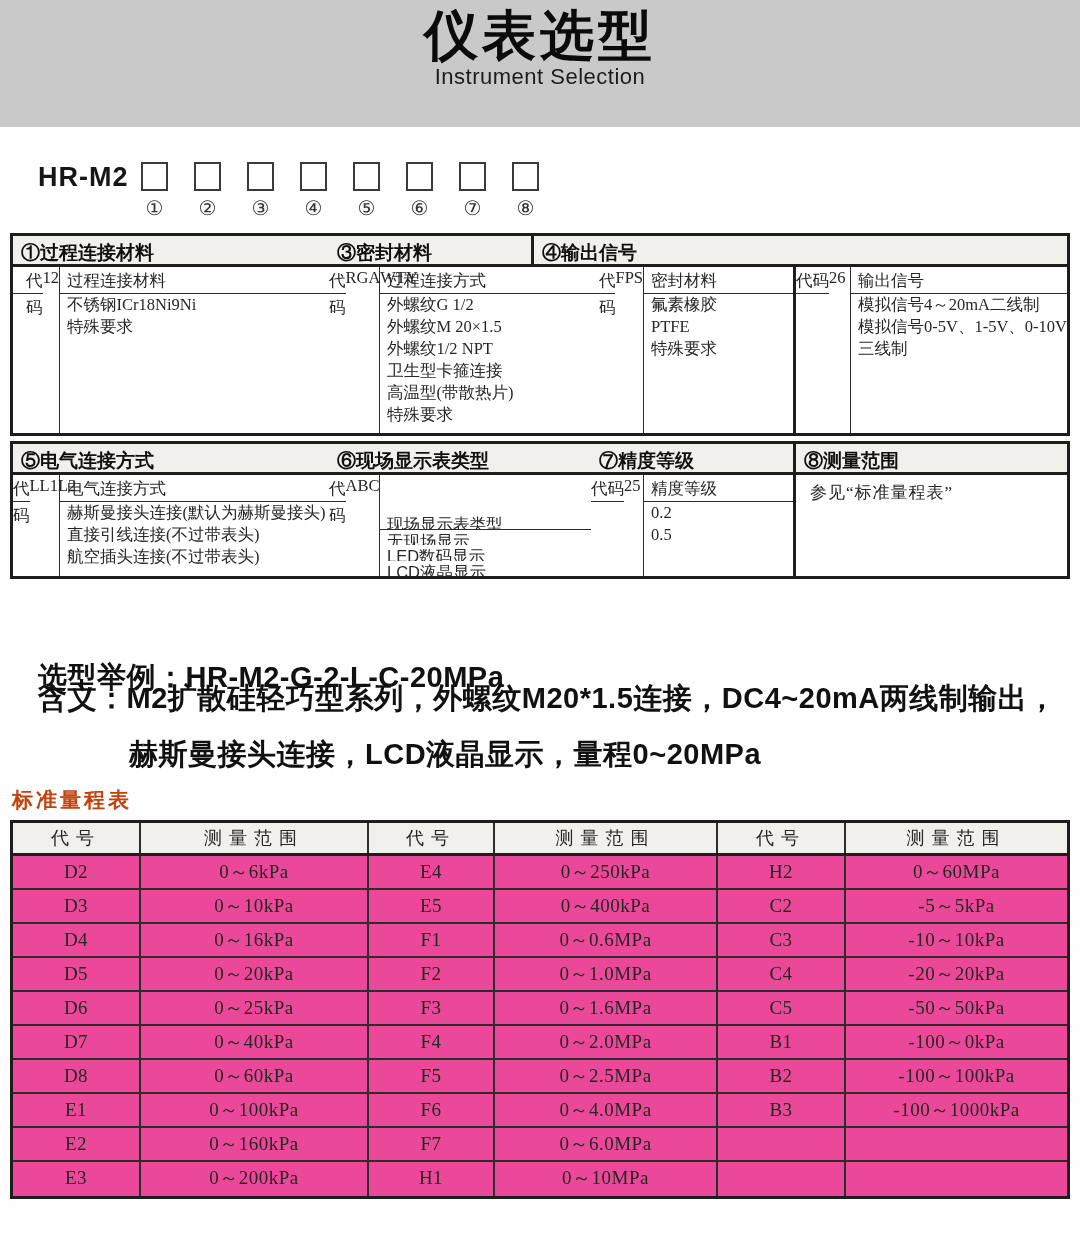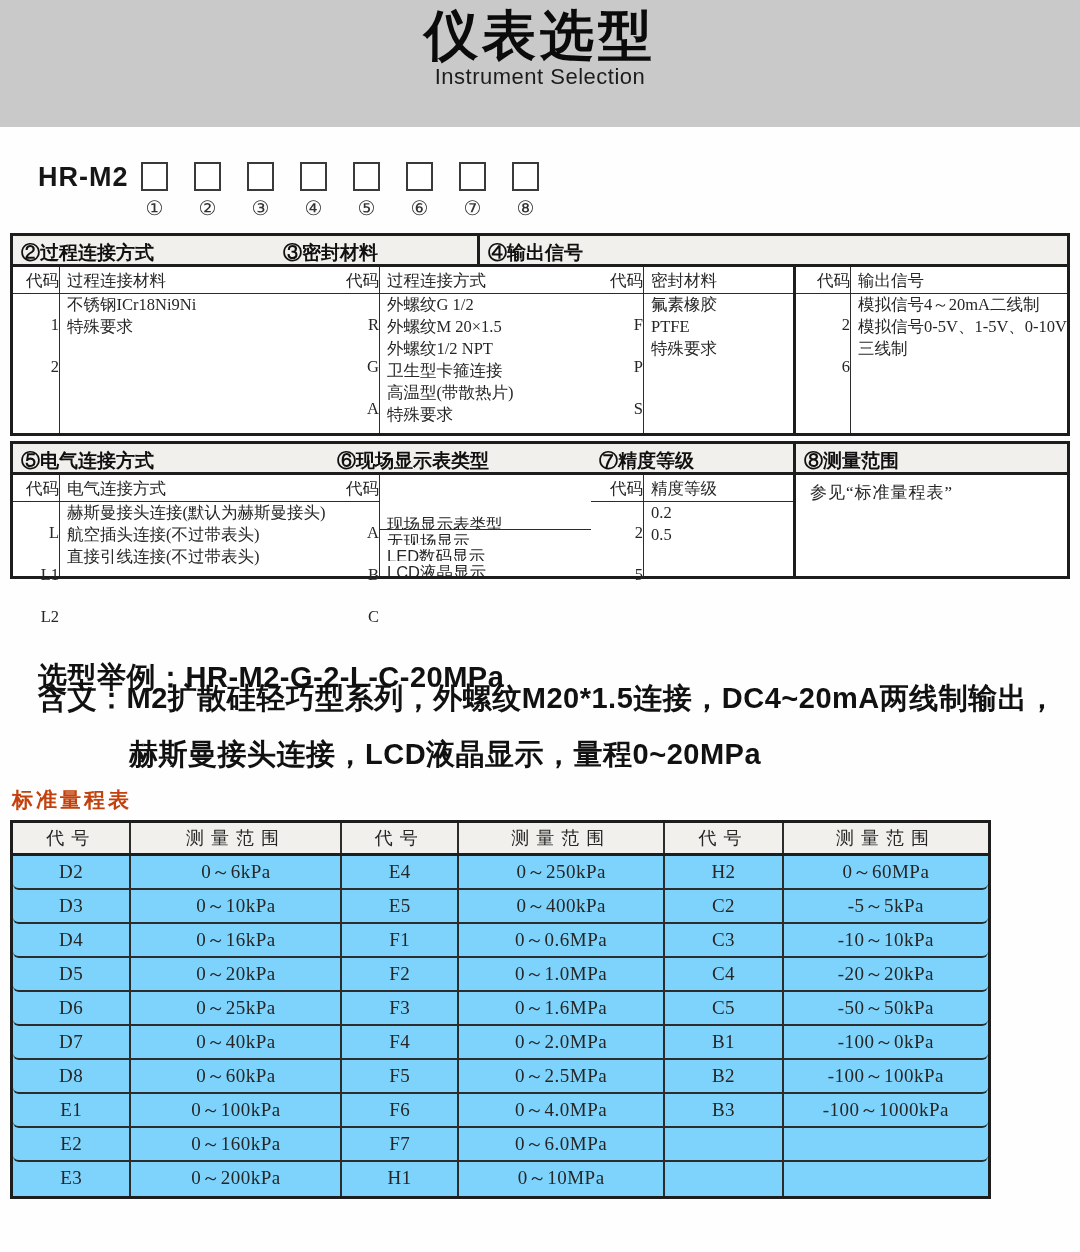--- a/index.html
+++ b/index.html
@@ -24,42 +24,42 @@
   #sel1{top:233px;height:203px;}
   #sel2{top:441px;height:138px;}
   .sel-titles{display:flex;height:31px;box-sizing:border-box;border-bottom:3px solid #1d1d1d;background:#f1f0ed;}
   .tc{box-sizing:border-box;padding:4px 0 0 8px;font-size:19px;font-weight:bold;color:#101010;white-space:nowrap;overflow:hidden;}
   .w1{width:316px;} .w2{width:262px;} .w3{width:202px;}
   .w4{width:274px;border-left:3px solid #1d1d1d;}
   .sel-body{display:flex;height:calc(100% - 31px);font-family:"Liberation Serif",serif;font-size:16.5px;color:#262626;}
   .sec{display:flex;box-sizing:border-box;}
   .sec.s1{width:316px;} .sec.s2{width:262px;} .sec.s3{width:202px;}
   .sec.s4{width:274px;border-left:3px solid #1d1d1d;}
-  .col-code{box-sizing:border-box;border-right:1px solid #2c2c2c;display:flex;flex-direction:column;text-align:right;gap:20px;}
+  .col-code{box-sizing:border-box;border-right:1px solid #2c2c2c;display:flex;flex-direction:row;text-align:right;}
   .s1 .col-code{width:47px;} .s2 .col-code{width:51px;} .s3 .col-code{width:53px;} .s4 .col-code{width:55px;}
   .col-desc{flex:1;display:flex;flex-direction:column;min-width:0;}
   .col-desc > div{padding-left:7px;white-space:nowrap;overflow:hidden;}
   .hd{height:27px;line-height:27px;box-sizing:border-box;border-bottom:1px solid #2c2c2c;}
   .cv,.dv{height:22px;line-height:22px;}
   .sans{font-family:"Liberation Sans",sans-serif;margin-top:36px;}
   .note{padding:6px 0 0 14px;font-size:17px;letter-spacing:1px;}
 
   
   .ex{position:absolute;font-size:29px;line-height:34px;font-weight:600;color:#111;letter-spacing:0.5px;white-space:nowrap;}
   #ex1{left:38px;top:660px;}
   #ex2{left:38px;top:681px;}
   #ex3{left:129px;top:737px;}
 
   
   .rt-label{position:absolute;left:12px;top:786px;font-size:21px;font-weight:bold;letter-spacing:3px;color:#c2410c;}
-  .rt{position:absolute;left:10px;top:820px;width:981px;border:3px solid #1d1d1d;background:#7dd3fc;box-sizing:border-box;
+  .rt{position:absolute;left:10px;top:820px;width:1060px;border:3px solid #1d1d1d;background:#ec4899;box-sizing:border-box;
       font-family:"Liberation Serif",serif;color:#262626;}
   .rt-head{display:flex;height:33px;box-sizing:border-box;border-bottom:3px solid #1d1d1d;background:#f1f0ed;}
   .rt-head .cell{line-height:30px;font-size:18px;letter-spacing:7px;}
-  .rt-row{display:flex;height:34px;box-sizing:border-box;border-bottom:2px solid #2c2c2c;border-radius:6px;}
+  .rt-row{display:flex;height:34px;box-sizing:border-box;border-bottom:2px solid #2c2c2c;}
   .rt-row:last-child{border-bottom:none;}
   .rt-row .cell{line-height:32px;font-size:19px;letter-spacing:0.5px;}
   .cell{box-sizing:border-box;border-right:2px solid #2c2c2c;text-align:center;overflow:hidden;white-space:nowrap;}
   .c0{width:128px;} .c1{width:228px;} .c2{width:126px;} .c3{width:223px;} .c4{width:128px;} .c5{width:221px;border-right:none;}
 </style>
 </head>
 <body>
 
 <div class="page">
 
@@ -99,21 +99,21 @@
         <div class="slot-num">⑦</div>
       </div>
     <div class="slot">
         <div class="slot-box"></div>
         <div class="slot-num">⑧</div>
       </div>
   </div>
 
   <div class="sel-table" id="sel1">
     <div class="sel-titles">
-      <div class="tc w2">②过程连接方式</div>
+      <div class="tc w1">①过程连接材料</div>
       <div class="tc w3">③密封材料</div>
       <div class="tc w4">④输出信号</div>
     </div>
     <div class="sel-body">
       <div class="sec s1">
         <div class="col-code">
           <div class="hd">代码</div>
           <div class="cv">1</div>
           <div class="cv">2</div>
         </div>
@@ -185,22 +185,22 @@
       <div class="sec s1">
         <div class="col-code">
           <div class="hd">代码</div>
           <div class="cv">L</div>
           <div class="cv">L1</div>
           <div class="cv">L2</div>
         </div>
         <div class="col-desc">
           <div class="hd">电气连接方式</div>
           <div class="dv">赫斯曼接头连接(默认为赫斯曼接头)</div>
+          <div class="dv">直接引线连接(不过带表头)</div>
           <div class="dv">航空插头连接(不过带表头)</div>
-          <div class="dv">直接引线连接(不过带表头)</div>
         </div>
       </div>
       <div class="sec s2">
         <div class="col-code">
           <div class="hd">代码</div>
           <div class="cv">A</div>
           <div class="cv">B</div>
           <div class="cv">C</div>
         </div>
         <div class="col-desc sans">

